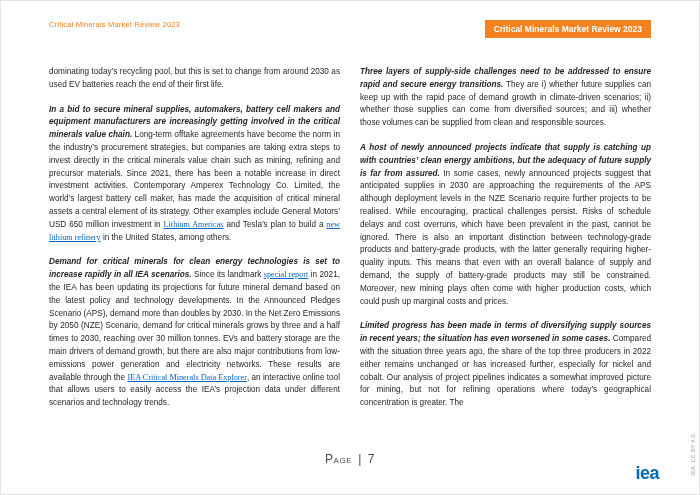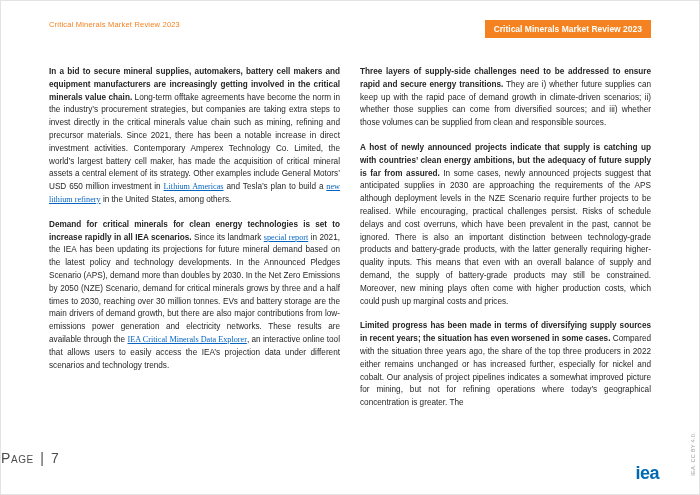--- a/index.html
+++ b/index.html
@@ -50,34 +50,35 @@
   .col {
     flex: 1 1 0;
     min-width: 0;
     text-align: justify;
     font-size: 8.2px;
     line-height: 12.8px;
     color: var(--text, #262626);
   }
   .col p.para { margin-bottom: 12px; }
   .col p.para:last-child { margin-bottom: 4px; }
-  .col .bold { font-weight: bold; }
+  .col .bold { font-weight: bold; font-style: italic; }
   .col a.link {
     color: var(--link, #0563C1);
     text-decoration: underline;
     cursor: pointer;
     font-family: Liberation Serif, serif;
   }
 
   .page-num {
     position: absolute;
     left: 0;
     right: 0;
     bottom: 28px;
-    font-size: 14px;
+    text-align: center;
+    font-size: 12px;
     font-variant: small-caps;
     letter-spacing: 0.6px;
     color: #4d4d4f;
   }
   .page-num .sep { margin: 0 2px; color: #4d4d4f; }
 
   .logo {
     position: absolute;
     right: 40px;
     bottom: 12px;
@@ -105,20 +106,21 @@
 
 <div class="page">
 
   <header class="page-head">
     <div class="running-head">Critical Minerals Market Review 2023</div>
     <div class="banner">Critical Minerals Market Review 2023</div>
   </header>
 
   <main class="columns">
     <section class="col">
+        <p class="para"><span class="normal">dominating today’s recycling pool, but this is set to change from around 2030 as used EV batteries reach the end of their first life.</span></p>
         <p class="para"><span class="bold">In a bid to secure mineral supplies, automakers, battery cell makers and equipment manufacturers are increasingly getting involved in the critical minerals value chain.</span><span class="normal"> Long-term offtake agreements have become the norm in the industry’s procurement strategies, but companies are taking extra steps to invest directly in the critical minerals value chain such as mining, refining and precursor materials. Since 2021, there has been a notable increase in direct investment activities. Contemporary Amperex Technology Co. Limited, the world’s largest battery cell maker, has made the acquisition of critical mineral assets a central element of its strategy. Other examples include General Motors’ USD 650 million investment in </span><a class="link" href="#">Lithium Americas</a><span class="normal"> and Tesla’s plan to build a </span><a class="link" href="#">new lithium refinery</a><span class="normal"> in the United States, among others.</span></p>
         <p class="para"><span class="bold">Demand for critical minerals for clean energy technologies is set to increase rapidly in all IEA scenarios.</span><span class="normal"> Since its landmark </span><a class="link" href="#">special report</a><span class="normal"> in 2021, the IEA has been updating its projections for future mineral demand based on the latest policy and technology developments. In the Announced Pledges Scenario (APS), demand more than doubles by 2030. In the Net Zero Emissions by 2050 (NZE) Scenario, demand for critical minerals grows by three and a half times to 2030, reaching over 30 million tonnes. EVs and battery storage are the main drivers of demand growth, but there are also major contributions from low-emissions power generation and electricity networks. These results are available through the </span><a class="link" href="#">IEA Critical Minerals Data Explorer</a><span class="normal">, an interactive online tool that allows users to easily access the IEA’s projection data under different scenarios and technology trends.</span></p>
       </section>
     <section class="col">
         <p class="para"><span class="bold">Three layers of supply-side challenges need to be addressed to ensure rapid and secure energy transitions.</span><span class="normal"> They are i) whether future supplies can keep up with the rapid pace of demand growth in climate-driven scenarios; ii) whether those supplies can come from diversified sources; and iii) whether those volumes can be supplied from clean and responsible sources.</span></p>
         <p class="para"><span class="bold">A host of newly announced projects indicate that supply is catching up with countries’ clean energy ambitions, but the adequacy of future supply is far from assured.</span><span class="normal"> In some cases, newly announced projects suggest that anticipated supplies in 2030 are approaching the requirements of the APS although deployment levels in the NZE Scenario require further projects to be realised. While encouraging, practical challenges persist. Risks of schedule delays and cost overruns, which have been prevalent in the past, cannot be ignored. There is also an important distinction between technology-grade products and battery-grade products, with the latter generally requiring higher-quality inputs. This means that even with an overall balance of supply and demand, the supply of battery-grade products may still be constrained. Moreover, new mining plays often come with higher production costs, which could push up marginal costs and prices.</span></p>
         <p class="para"><span class="bold">Limited progress has been made in terms of diversifying supply sources in recent years; the situation has even worsened in some cases.</span><span class="normal"> Compared with the situation three years ago, the share of the top three producers in 2022 either remains unchanged or has increased further, especially for nickel and cobalt. Our analysis of project pipelines indicates a somewhat improved picture for mining, but not for refining operations where today’s geographical concentration is greater. The</span></p>
       </section>
   </main>
 

